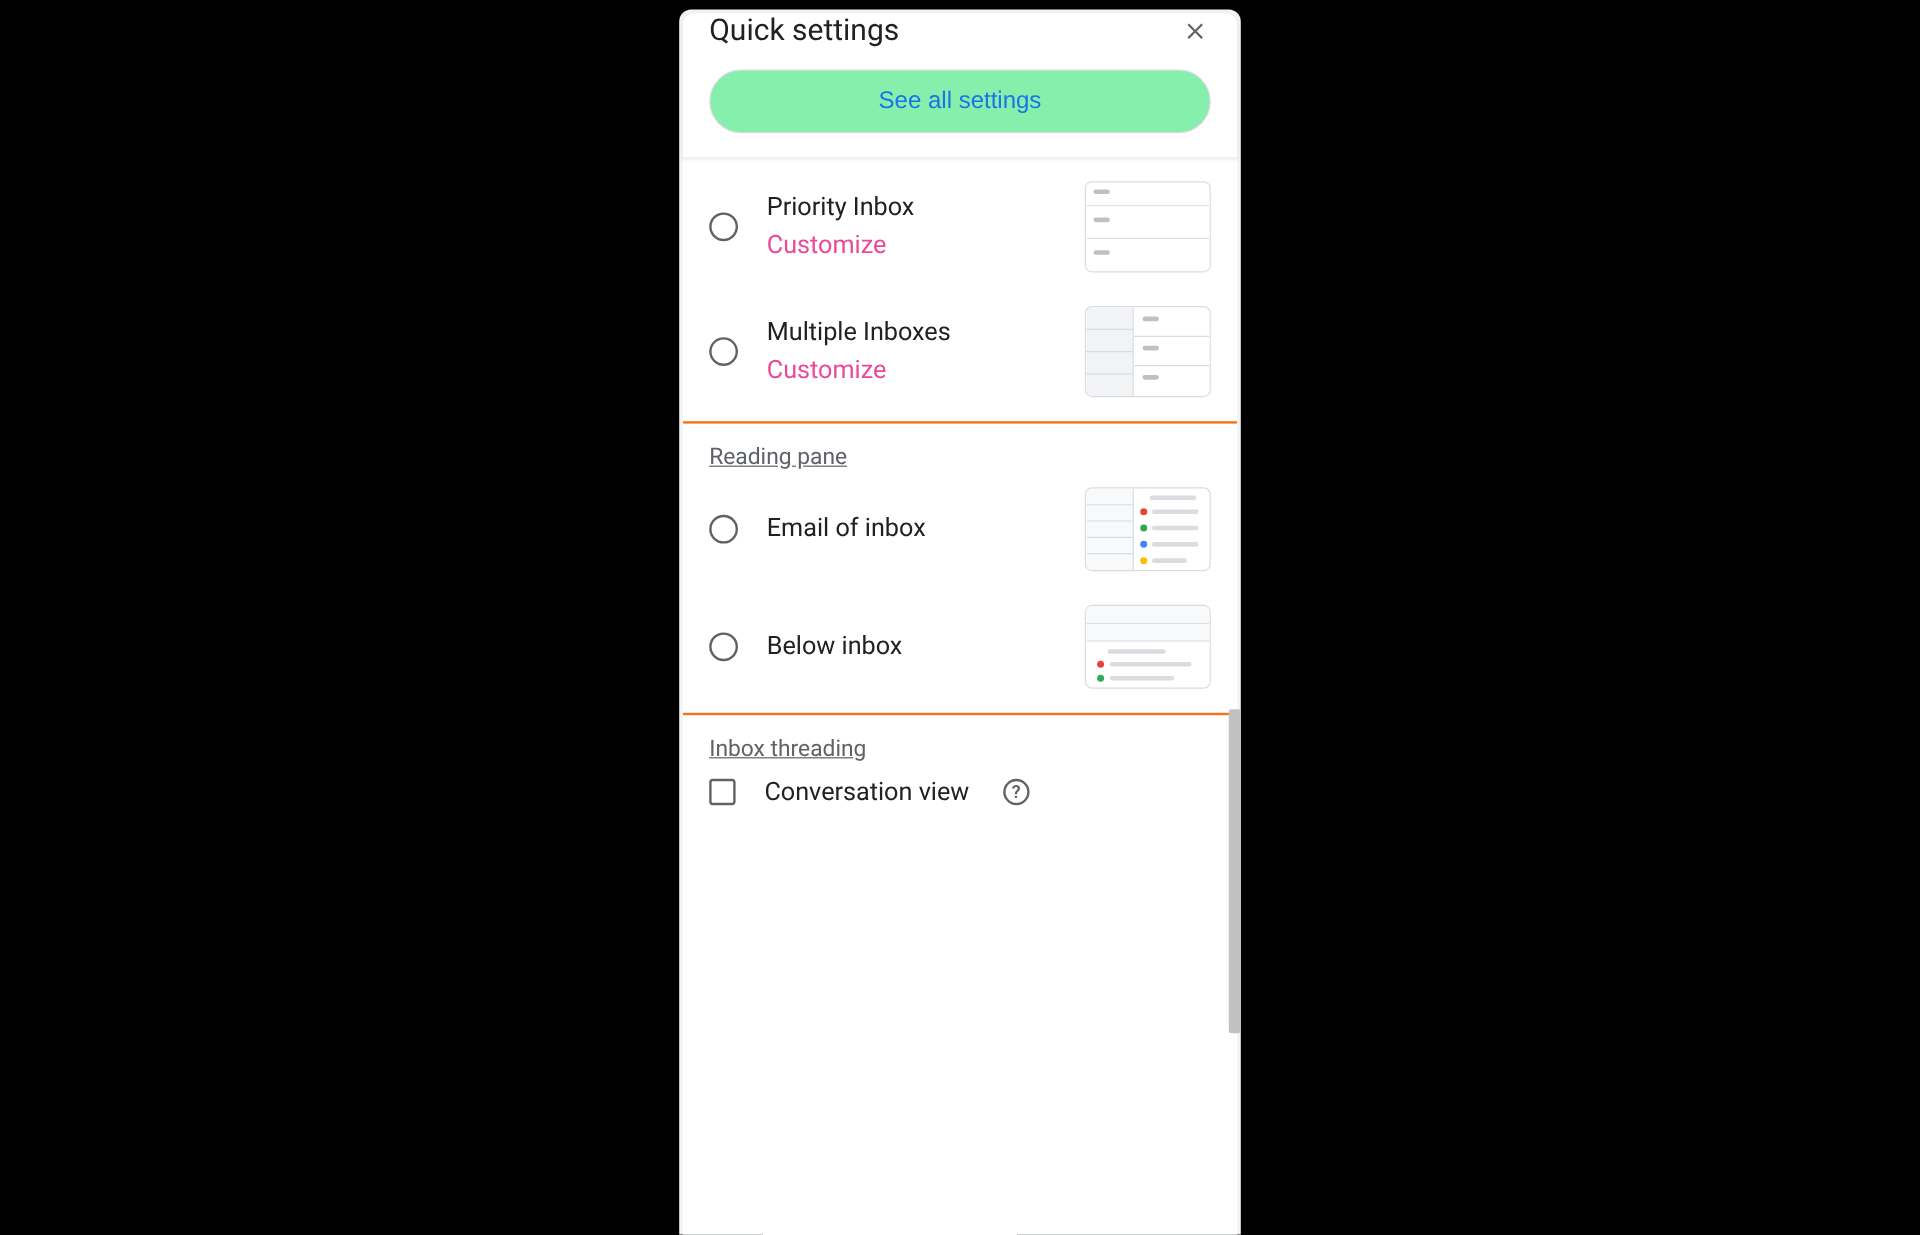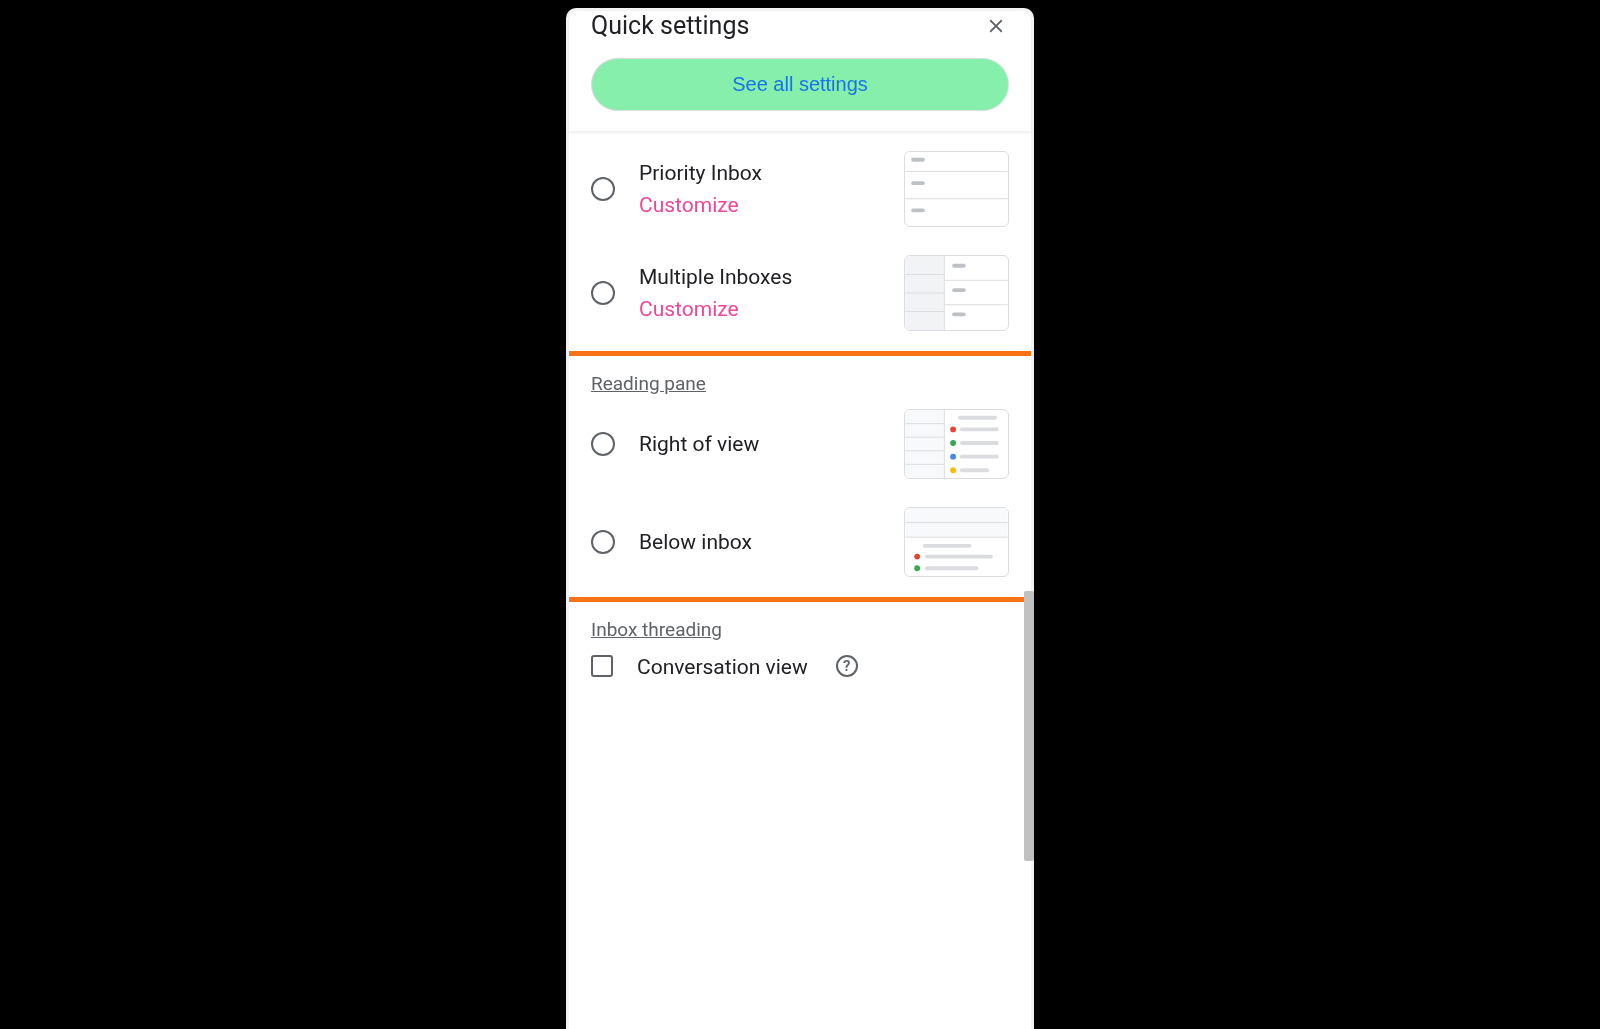--- a/index.html
+++ b/index.html
@@ -75,21 +75,21 @@
     margin-bottom: 20px;
     cursor: pointer;
   }
   .body {
     overflow-y: auto;
     flex: 1;
     position: relative;
   }
   .section {
     padding: 16px 22px 20px 22px;
-    border-bottom: 5px solid #f97316;
+    border-bottom: 2px solid #f97316;
   }
   .section:first-child { padding-top: 20px; }
   .section-title {
     color: #5f6368;
     font-size: 19px;
     font-weight: 400;
     margin-bottom: 14px;
     text-decoration: underline;
   }
   .option-row {
@@ -247,21 +247,21 @@
         </div>
       </div>
 
       <div class="section">
         <div class="section-title">Reading pane</div>
 
 
         <div class="option-row">
           <div class="radio"></div>
           <div class="option-labels">
-            <span class="option-label">Right of view</span>
+            <span class="option-label">Email of inbox</span>
           </div>
           <div class="preview preview-rp">
             <svg viewBox="0 0 105 70">
               <rect x="0" y="0" width="40" height="70" fill="#f8f9fa"></rect>
               <line x1="40" y1="0" x2="40" y2="70" stroke="#dadce0"></line>
               <line x1="0" y1="14" x2="40" y2="14" stroke="#dadce0"></line>
               <line x1="0" y1="28" x2="40" y2="28" stroke="#dadce0"></line>
               <line x1="0" y1="42" x2="40" y2="42" stroke="#dadce0"></line>
               <line x1="0" y1="56" x2="40" y2="56" stroke="#dadce0"></line>
               <rect x="54" y="6" width="40" height="4" rx="2" fill="#dadce0"></rect>

